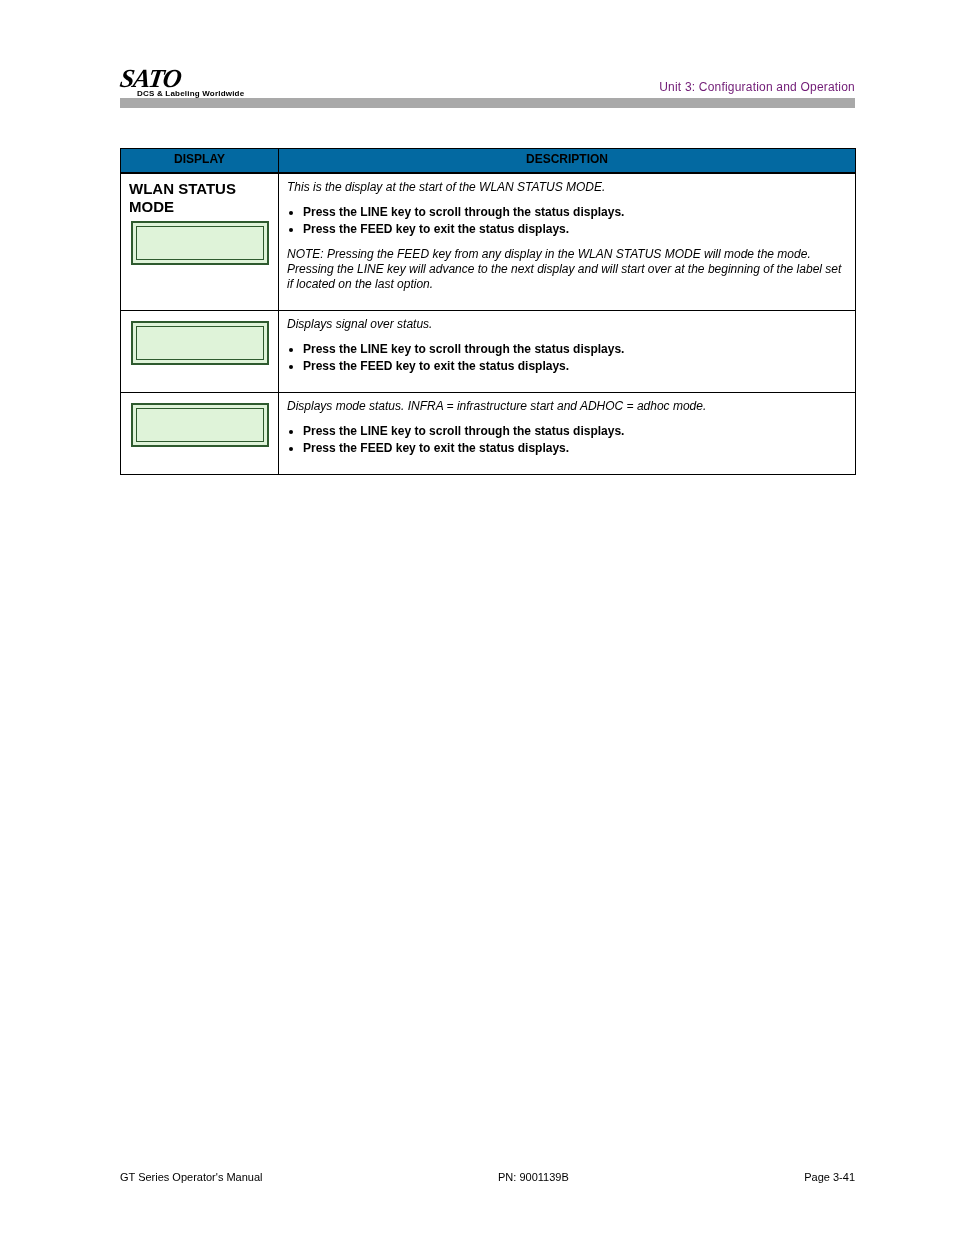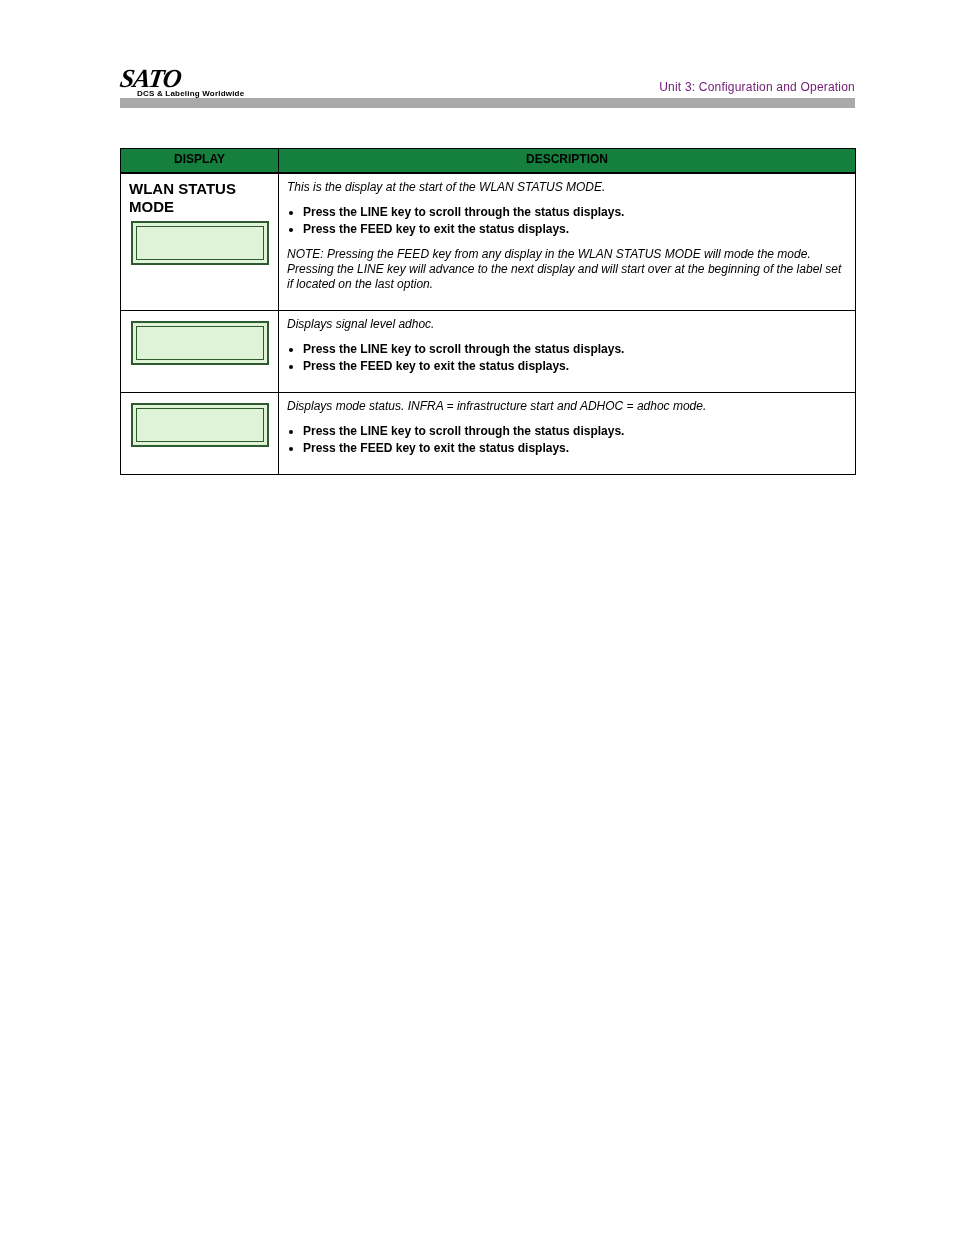--- a/index.html
+++ b/index.html
@@ -60,21 +60,21 @@
   table.ui-table col.col-2 { width: 577px; }
   table.ui-table th,
   table.ui-table td {
     border: 1px solid #000;
     vertical-align: top;
     padding: 6px 8px 8px 8px;
     font-size: 12px;
     line-height: 1.25;
   }
   table.ui-table thead th {
-    background: #15803d;
+    background: #0369a1;
     font-weight: 700;
     text-align: center;
     border-bottom: 2px solid #000;
     height: 24px;
     padding-top: 3px;
     padding-bottom: 3px;
   }
   .disp-cell { text-align: left; }
   .step-title {
     font-weight: 700;
@@ -179,21 +179,21 @@
           <div class="lcd-wrap">
             <div class="lcd-outer">
               <div class="lcd-inner">
                 <span class="l1"></span>
                 <span class="l2"></span>
               </div>
             </div>
           </div>
         </td>
         <td class="desc-col">
-          <p>Displays signal level adhoc.</p>
+          <p>Displays signal over status.</p>
           <ul>
             <li><span class="kbd">Press the LINE key to scroll through the status displays.</span></li>
             <li><span class="kbd">Press the FEED key to exit the status displays.</span></li>
           </ul>
         </td>
       </tr>
       <tr>
         <td class="disp-cell">
           <div class="lcd-wrap">
             <div class="lcd-outer">
@@ -208,14 +208,19 @@
           <p>Displays mode status. INFRA = infrastructure start and ADHOC = adhoc mode.</p>
           <ul>
             <li><span class="kbd">Press the LINE key to scroll through the status displays.</span></li>
             <li><span class="kbd">Press the FEED key to exit the status displays.</span></li>
           </ul>
         </td>
       </tr>
     </tbody>
   </table>
 
+  <div class="footer-row">
+    <span>GT Series Operator's Manual</span>
+    <span>PN: 9001139B</span>
+    <span>Page 3-41</span>
+  </div>
 
 </div>
 
 </body></html>

